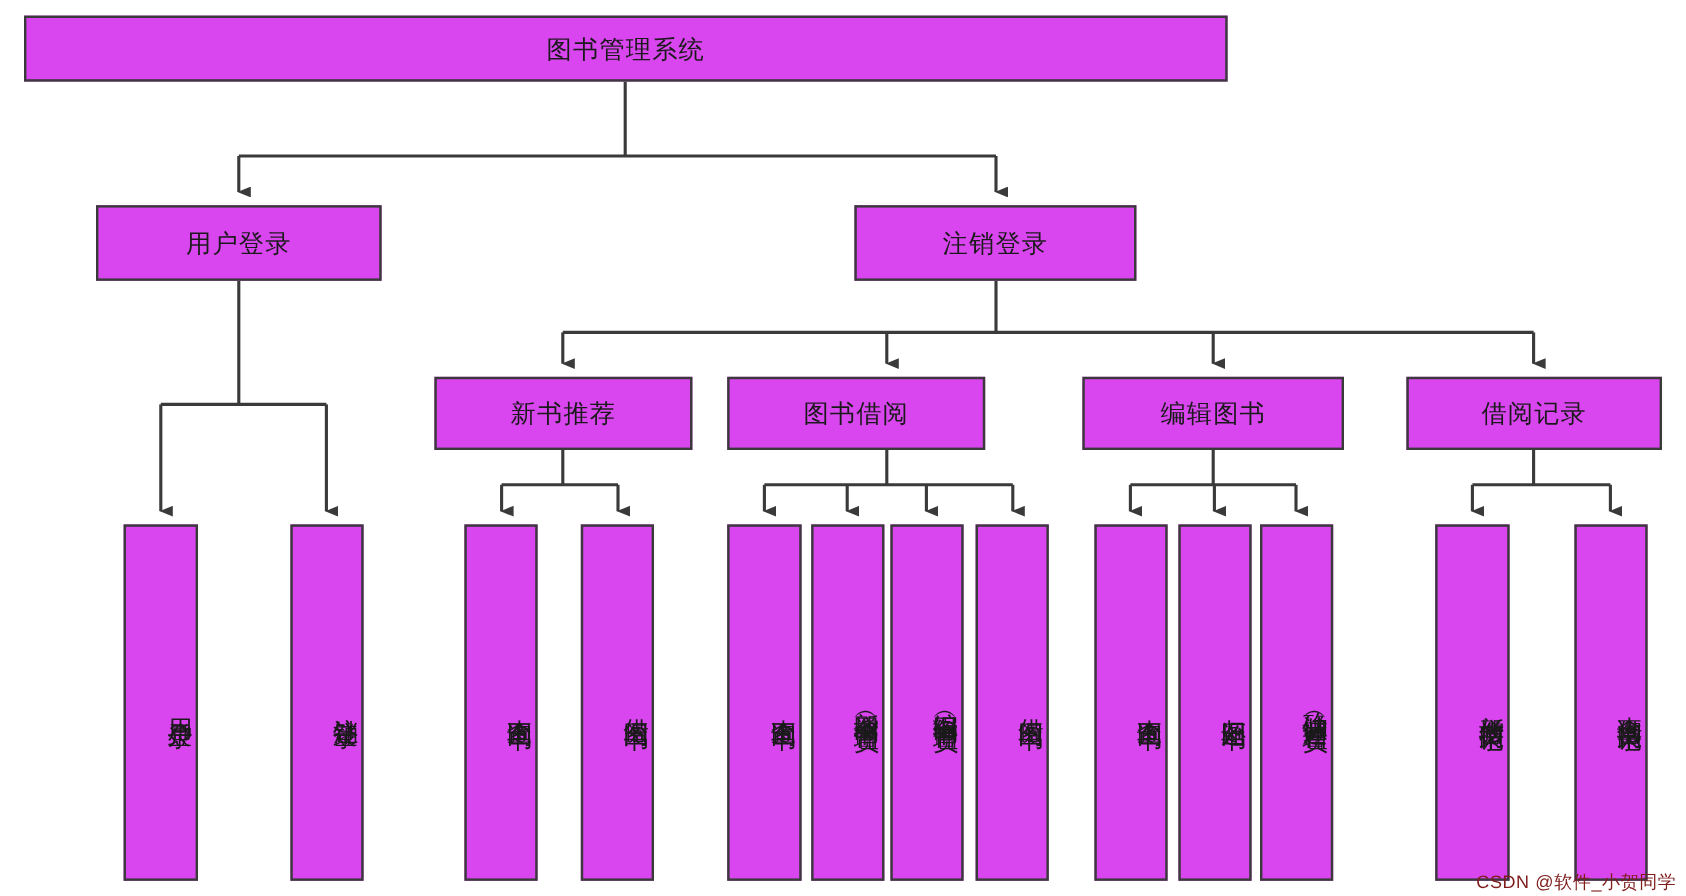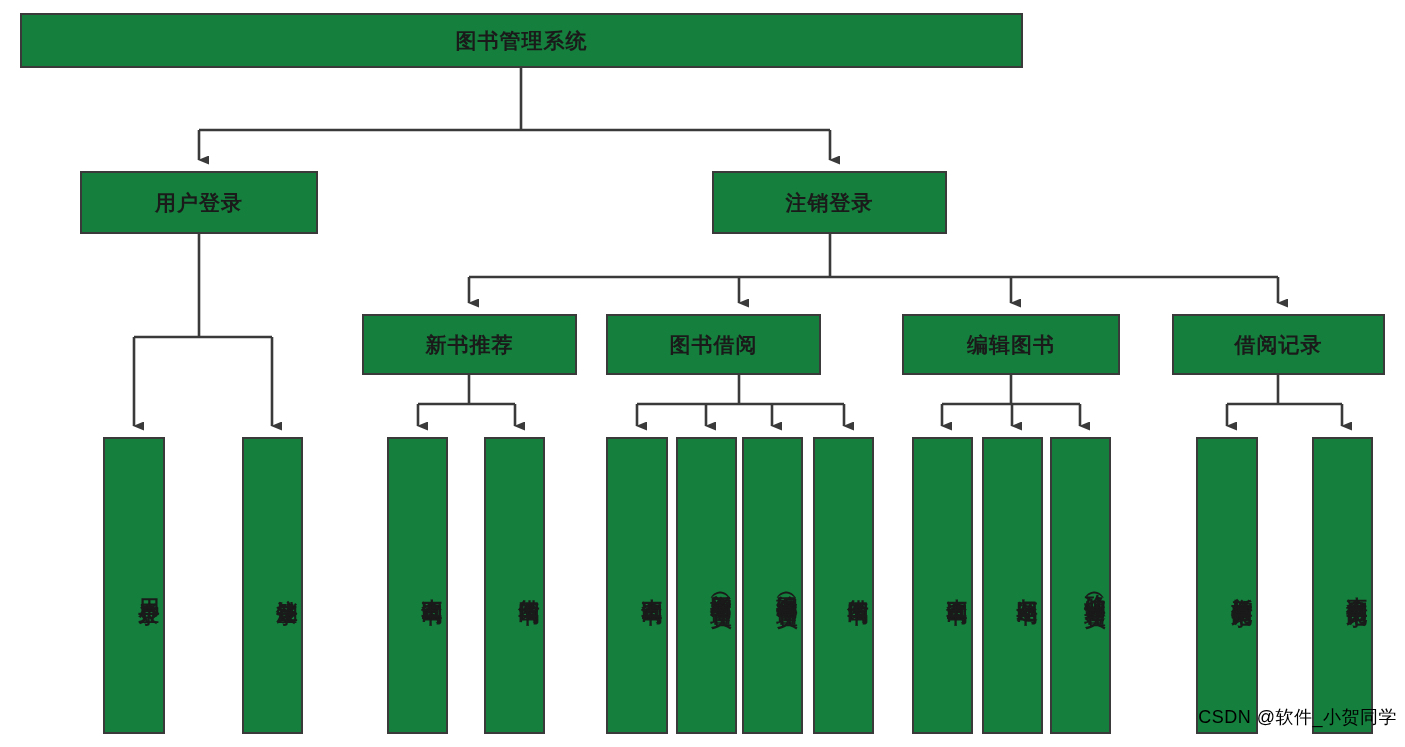--- a/index.html
+++ b/index.html
@@ -1,29 +1,29 @@
 <!DOCTYPE html>
 <html><head>
 <meta charset="utf-8">
 <style>
   html,body{margin:0;padding:0;background:#ffffff;}
   body{width:1405px;height:747px;overflow:hidden;
        font-family:"Liberation Sans","DejaVu Sans",sans-serif;}
   #stage{position:relative;width:1405px;height:747px;background:#fff;}
   svg#wires{position:absolute;left:0;top:0;width:1405px;height:747px;}
-  .node{position:absolute;box-sizing:border-box;background:#15803d;
+  .node{position:absolute;box-sizing:border-box;background:#d946ef;
         border:2.5px solid #3a3a3a;display:flex;align-items:center;
-        justify-content:center;color:#1a1a1a;font-weight:bold;}
+        justify-content:center;color:#1a1a1a;}
   .node.horiz{font-size:21px;letter-spacing:1px;}
   .node.vert{writing-mode:vertical-rl;text-orientation:upright;
              font-size:21px;line-height:1.32;letter-spacing:2px;
              padding:10px 0;align-items:flex-start;justify-content:center;}
   .node.vert.tall{align-items:flex-start;}
-  .watermark{position:absolute;right:8px;bottom:18px;font-size:18px;
-             color:#000000;letter-spacing:.5px;white-space:nowrap;}
+  .watermark{position:absolute;right:8px;bottom:2px;font-size:15px;
+             color:#7f1d1d;letter-spacing:.5px;white-space:nowrap;}
 </style>
 </head>
 <body>
 
 <div id="stage">
 
   <svg id="wires" viewBox="0 0 1405 747" xmlns="http://www.w3.org/2000/svg">
     <defs>
       <marker id="arw" markerWidth="9" markerHeight="11" refX="4.5" refY="10" orient="auto" markerUnits="userSpaceOnUse">
         <path d="M0,0 L9,0 L4.5,11 Z" fill="#3a3a3a"></path>

